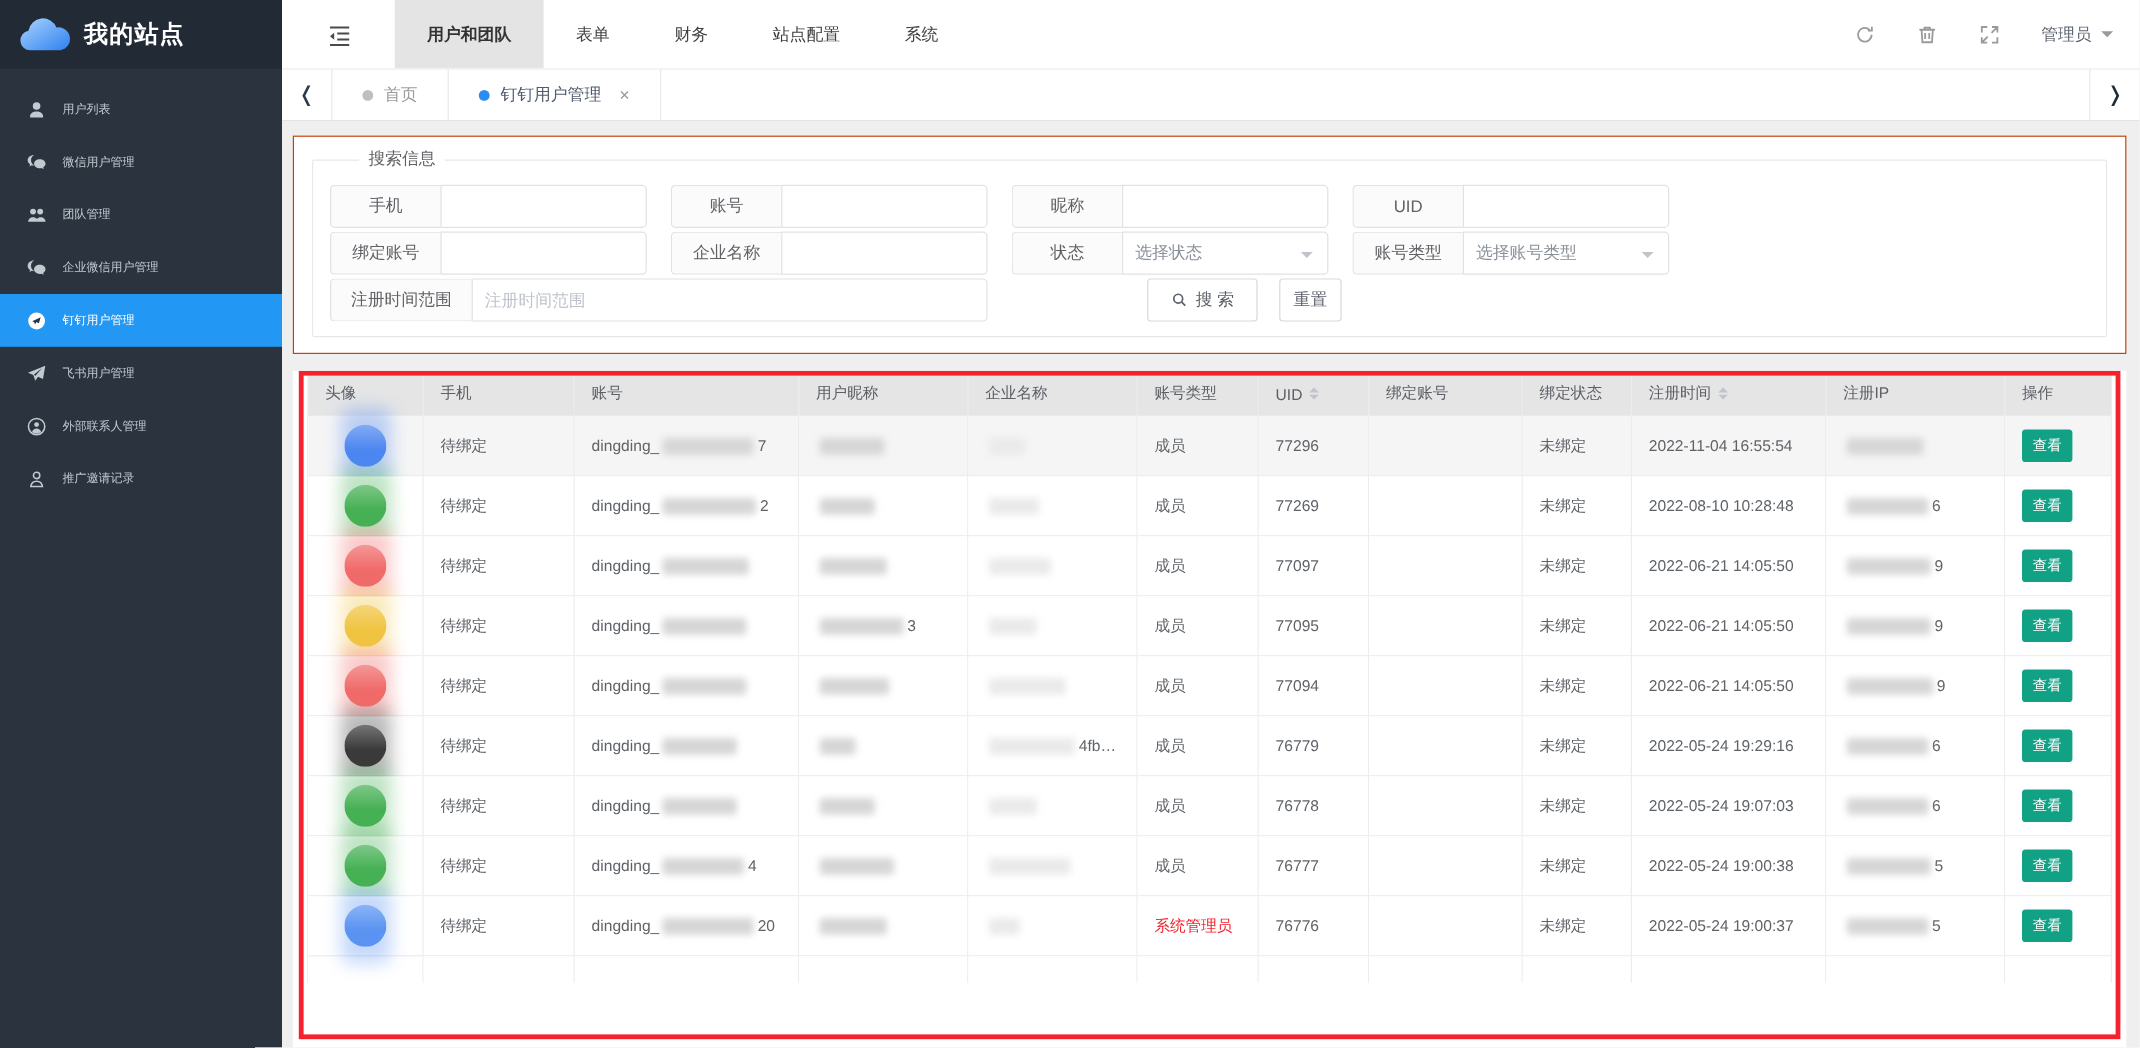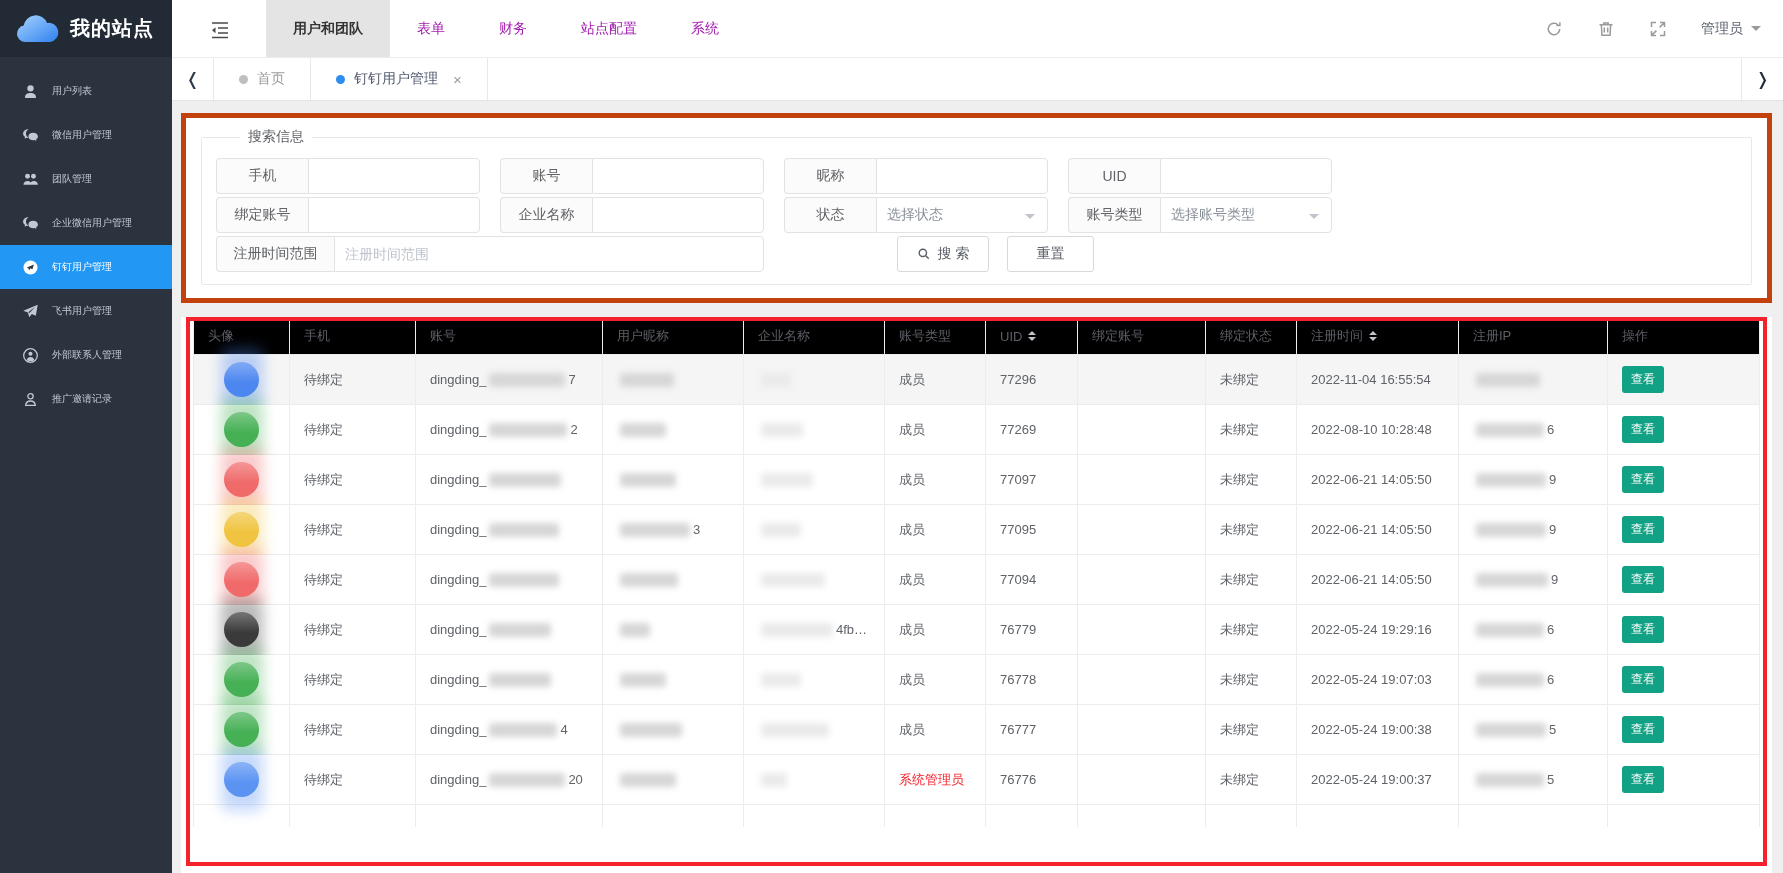--- a/index.html
+++ b/index.html
@@ -1,38 +1,38 @@
 <!DOCTYPE html>
 <html><head>
 <meta charset="utf-8">
 <style>
   * { margin:0; padding:0; box-sizing:border-box; }
   html,body { width:1783px; height:873px; overflow:hidden; }
   body { font-family:"Liberation Sans","DejaVu Sans",sans-serif; display:flex; background:#efefef; font-size:14px; color:#606266; }
 
   
-  .sidebar { width:172px; background:#2b333e; flex:none; display:flex; flex-direction:column; }
+  .sidebar { width:235px; background:#2b333e; flex:none; display:flex; flex-direction:column; }
   .logo { height:57px; background:#222a35; display:flex; align-items:center; padding-left:14px; gap:10px; flex:none; }
   .logo svg { width:46px; height:32px; }
   .logo-title { color:#fff; font-size:20px; font-weight:bold; letter-spacing:1px; }
   .menu { padding-top:12px; }
   .menu-item { height:44px; display:flex; align-items:center; gap:13px; padding-left:22px; color:#c3c9d1; cursor:pointer; font-size:10px; }
   .menu-item .icn { width:17px; height:17px; display:inline-flex; }
   .menu-item .icn svg { width:17px; height:17px; fill:currentColor; }
   .menu-item.active { background:#2297f3; color:#fff; }
 
   
   .main { flex:1; display:flex; flex-direction:column; min-width:0; }
 
   
   .header { height:57px; background:#fff; display:flex; align-items:stretch; flex:none; }
   .collapse-btn { width:40px; margin-left:28px; display:flex; align-items:center; justify-content:center; cursor:pointer; }
   .collapse-btn svg { width:20px; height:20px; stroke:#4a4a4a; }
   .nav { display:flex; align-items:stretch; margin-left:26px;text-align:right; }
-  .nav-item { display:flex; align-items:center; padding:0 27px; color:#a21caf; cursor:pointer; }
+  .nav-item { display:flex; align-items:center; padding:0 27px; color:#404040; cursor:pointer; }
   .nav-item.active { background:#e4e4e4; font-weight:bold; color:#333; }
   .hdr-right { margin-left:auto; display:flex; align-items:center; gap:34px; padding-right:22px; }
   .hicon { width:18px; height:18px; display:inline-flex; cursor:pointer; }
   .hicon svg { width:18px; height:18px; stroke:#9a9a9a; fill:none; stroke-width:1.5; }
   .user-box { display:flex; align-items:center; gap:8px; cursor:pointer; color:#5f6570; }
   .caret-down { width:0; height:0; border:5px solid transparent; border-top-color:#9a9a9a; margin-top:5px; }
 
   
   .tabbar { height:44px; background:#fff; border-top:1px solid #ededed; border-bottom:1px solid #e4e4e4; display:flex; align-items:stretch; flex:none; }
   .tb-chev { width:42px; display:flex; align-items:center; justify-content:center; font-size:17px; color:#2d3a4b; cursor:pointer; border-right:1px solid #e8e8e8; }
@@ -40,57 +40,57 @@
   .ptab { display:flex; align-items:center; gap:9px; padding:0 25px; border-right:1px solid #e8e8e8; cursor:pointer; color:#9c9c9c; }
   .ptab .dot { width:9px; height:9px; border-radius:50%; background:#bfbfbf; }
   .ptab.active { color:#515a6e; }
   .ptab.active .dot { background:#2d8cf0; }
   .ptab .close { margin-left:6px; color:#9c9c9c; font-size:15px; }
 
   
   .content { flex:1; min-height:0; display:flex; flex-direction:column; padding:12px 11px 0 9px; background:#efefef; }
 
   
-  .card { background:#fff; border:5px solid #c2410c; padding:10px 15px 13px; flex:none; }
+  .card { background:#fff; border:1px solid #c2410c; padding:10px 15px 13px; flex:none; }
   fieldset.search-fs { border:1px solid #e8e8e8; border-radius:2px; padding:12px 10px 12px 6px; }
   fieldset.search-fs legend { font-size:14px; color:#606266; padding:0 8px; margin-left:32px; }
   .fgrid { display:grid; grid-template-columns:repeat(4,264px); gap:3px 20px; margin-left:8px; }
   .fgroup { display:flex; height:36px; }
   .flabel { width:92px; flex:none; background:#fbfbfb; border:1px solid #e2e2e2; border-right:none; border-radius:4px 0 0 4px; display:flex; align-items:center; justify-content:center; color:#606266; font-size:14px; }
   .finput { flex:1; border:1px solid #e2e2e2; border-radius:0 4px 4px 0; outline:none; padding:0 10px; font-size:14px; color:#606266; font-family:inherit; background:#fff; min-width:0; }
   .finput::placeholder { color:#bfc4cc; }
   .fselect { flex:1; border:1px solid #e2e2e2; border-radius:0 4px 4px 0; display:flex; align-items:center; padding:0 10px; color:#8a9099; cursor:pointer; position:relative; }
   .fselect .sel-caret { position:absolute; right:12px; width:0; height:0; border:5px solid transparent; border-top-color:#c0c4cc; top:16px; }
   .frow3 { display:flex; margin-left:8px; margin-top:3px; }
   .fgroup.wide { width:548px; }
   .fgroup.wide .flabel { width:118px; }
   .btns { display:flex; gap:18px; margin-left:133px; }
   .btn { height:36px; background:#fff; border:1px solid #d9d9d9; border-radius:3px; font-size:14px; color:#5a5e66; display:flex; align-items:center; justify-content:center; gap:7px; cursor:pointer; font-family:inherit; }
   .btn.search { width:92px; }
-  .btn.reset { width:87px; }
+  .btn.reset { width:52px; }
   .btn svg { width:14px; height:14px; stroke:#5a5e66; fill:none; stroke-width:1.6; }
 
   
   .table-zone { position:relative; background:#fff; margin-top:14px; flex:1; min-height:0; overflow:hidden; }
   .red-overlay { position:absolute; top:0; left:5px; right:5px; bottom:7px; border:4px solid #f5222d; z-index:6; pointer-events:none; }
   .stats-row { display:flex; align-items:center; gap:13px; padding:12px 16px 9px 16px; }
   .badge { height:31px; display:inline-flex; align-items:center; padding:0 12px; border-radius:3px; font-size:13px; color:#fff; cursor:pointer; }
   .badge.plain { background:#fff; border:1px solid #dcdfe6; color:#606266; }
   .badge.blue  { background:#409eff; }
   .badge.amber { background:#f0a80a; }
   .badge.teal  { background:#11a184; }
   .stats-spacer { flex:1; }
   .grid-btn { width:27px; height:27px; border:1px solid #dcdfe6; border-radius:3px; background:#fff; display:flex; align-items:center; justify-content:center; cursor:pointer; }
   .grid-btn svg { width:14px; height:14px; stroke:#606266; fill:none; stroke-width:1.2; }
 
   
   .tbl { margin:0 12px; border-left:1px solid #ececec; border-top:1px solid #ececec; }
   .trow { display:grid; grid-template-columns:96px 126px 187px 141px 141px 101px 92px 128px 91px 162px 149px 1fr; }
   .tcell { border-right:1px solid #ececec; border-bottom:1px solid #ececec; display:flex; align-items:center; padding:0 14px; font-size:13px; color:#5f6368; min-width:0; overflow:hidden; }
-  .thead .tcell { height:37px; background:#000000; color:#5c5f66; }
+  .thead .tcell { height:37px; background:#e5e5e5; color:#5c5f66; }
   .tbody .trow .tcell { height:50px; background:#fff; }
   .tbody .trow.hl .tcell { background:#f5f5f5; }
   .tcell.center { justify-content:flex-start; }
   .sort-ic { margin-left:6px; display:inline-flex; flex-direction:column; gap:2px; }
   .sort-ic i { width:0; height:0; border:4px solid transparent; display:block; }
   .sort-ic .up { border-bottom-color:#c0c4cc; border-top-width:0; }
   .sort-ic .dn { border-top-color:#c0c4cc; border-bottom-width:0; }
 
   .ava-cell { position:relative; justify-content:center; overflow:visible !important; }
   .smear { position:absolute; top:-7px; bottom:-7px; left:50%; transform:translateX(-50%); width:42px; opacity:.35; filter:blur(7px); border-radius:8px; }

